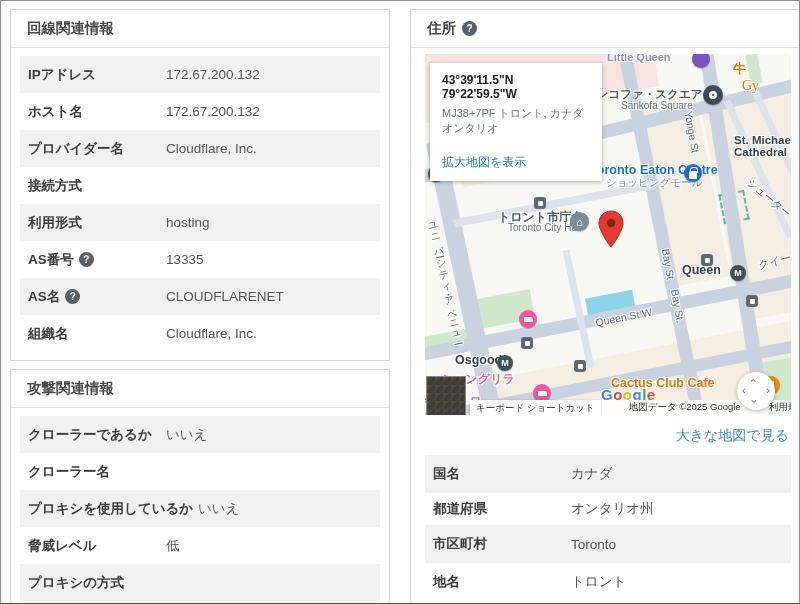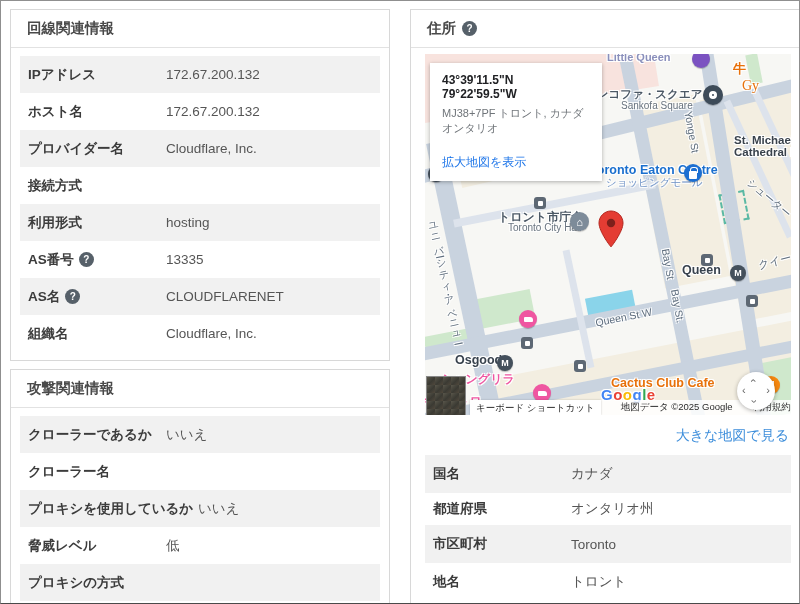--- a/index.html
+++ b/index.html
@@ -60,21 +60,21 @@
   }
   .map-infocard .t { font-size:12px; font-weight:bold; color:#202124; }
   .map-infocard .s { margin-top:5px; color:#70757a; line-height:1.4; }
   .map-infocard .l { margin-top:17px; display:inline-block; color:#1a73e8; font-size:12px; text-decoration:none; cursor:pointer; }
   .attribution {
     position:absolute; left:45px; right:0; bottom:0; height:15px; z-index:15;
     background:rgba(255,255,255,.85); display:flex; align-items:center;
     font-size:9.5px; color:#2b2b2b; white-space:nowrap;
   }
   .attribution .chip { background:#fff; padding:0 6px; height:15px; line-height:15px; box-shadow:0 0 2px rgba(0,0,0,.2); cursor:pointer; }
-  .attribution span { margin-left:20px; cursor:pointer; }
+  .attribution span { margin-left:28px; cursor:pointer; }
   .google-logo { position:absolute; left:176px; top:332px; z-index:14; font-size:15px; font-weight:bold; letter-spacing:.5px;
     text-shadow:-1px -1px 0 #fff,1px -1px 0 #fff,-1px 1px 0 #fff,1px 1px 0 #fff; }
   .pan-ctl {
     position:absolute; left:312px; top:318px; width:38px; height:38px; border-radius:50%;
     background:#fff; box-shadow:0 1px 4px rgba(0,0,0,.3); z-index:16; cursor:pointer; color:#666;
   }
   .pan-ctl span { position:absolute; font-size:11px; line-height:1; }
   .pegman {
     position:absolute; left:1px; top:322px; width:40px; height:40px; z-index:16; cursor:pointer;
     background:linear-gradient(135deg,#5a574b,#3b3a33 55%,#51493d);

